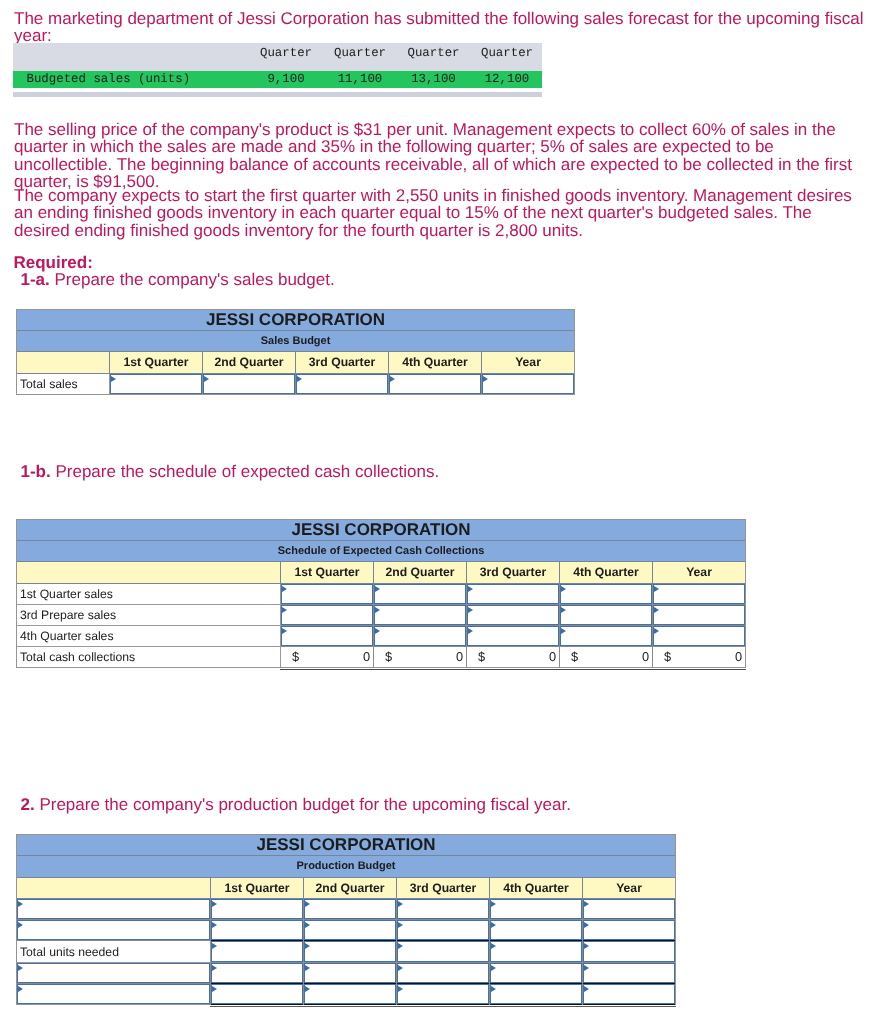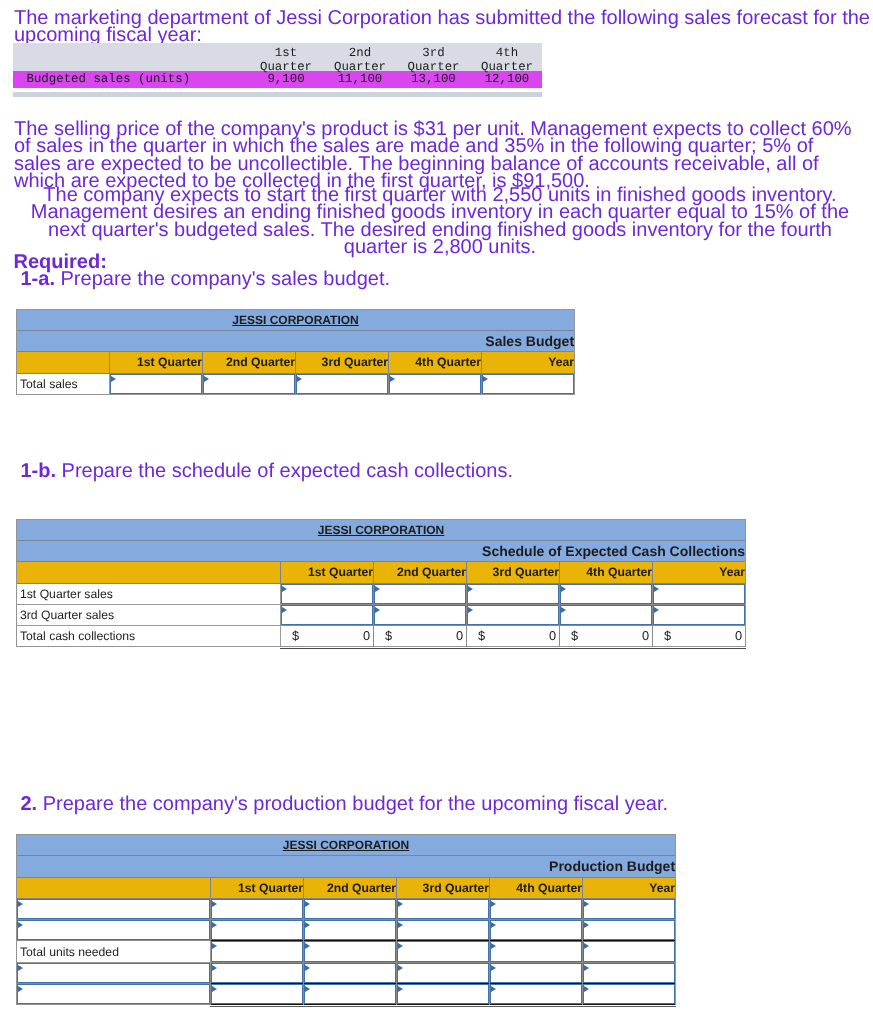--- a/index.html
+++ b/index.html
@@ -1,47 +1,47 @@
 <!DOCTYPE html>
 <html><head>
 <meta charset="utf-8">
 <style>
   html,body{margin:0;padding:0;background:#ffffff;}
   body{width:873px;height:1024px;font-family:"Liberation Sans",sans-serif;color:#222222;
        -webkit-font-smoothing:antialiased;text-rendering:geometricPrecision;}
   .page{position:relative;width:873px;height:1024px;overflow:hidden;}
 
   
-  .para{position:absolute;font-size:20px;line-height:17.4px;color:#6d28d9;}
+  .para{position:absolute;font-size:17px;line-height:17.4px;color:#be185d;}
   .para b{font-weight:bold;margin-left:7px;}
 
   
   .fcwrap{font-family:"Liberation Mono",monospace;font-size:12.4px;color:#1c1c1c;}
   .fchead{background:#d8dbe3;padding-top:2px;height:28px;box-sizing:border-box;}
   .fcrow{height:14px;line-height:16px;white-space:nowrap;}
   .fcrow span{display:inline-block;text-align:center;overflow:hidden;}
   .fcrow .c0{width:236px;text-align:left;padding-left:13.5px;box-sizing:border-box;}
   .fcrow .c1{width:74px;}
   .fcrow .c2{width:74px;}
   .fcrow .c3{width:73px;}
   .fcrow .c4{width:74px;}
-  .fcdata{background:#d946ef;height:17px;line-height:17px;}
+  .fcdata{background:#22c55e;height:17px;line-height:17px;}
   .fcfoot{background:#ccd1dc;height:5px;margin-top:4px;}
 
   
   .ws{position:absolute;border-collapse:collapse;table-layout:fixed;
       border:1px solid #8d93a0;background:#ffffff;outline:1px solid #949494;
       outline-offset:-1px;}
   .ws td{padding:0;font-size:12.6px;color:#1c1c1c;vertical-align:middle;
          border:1px solid #8a8a8a;height:21.2px;box-sizing:border-box;}
-  .ws .title{background:#84aade;font-weight:bold;text-align:center;font-size:12px;
-             border-color:#77859b;text-decoration:underline;}
-  .ws .sub{background:#84aade;font-weight:bold;text-align:right;font-size:14px;
+  .ws .title{background:#84aade;font-weight:bold;text-align:center;font-size:17px;
+             border-color:#77859b;}
+  .ws .sub{background:#84aade;font-weight:bold;text-align:center;font-size:11px;
            border-color:#77859b;}
-  .ws .colhead{background:#eab308;font-weight:bold;text-align:right;font-size:12.2px;
+  .ws .colhead{background:#fef9c3;font-weight:bold;text-align:center;font-size:12.2px;
                border-color:#77859b;}
   .ws .rowlbl{text-align:left;padding-left:3px;background:#ffffff;border-color:#9a9a9a;
               font-size:12.2px;}
 
   
   .cell{position:relative;padding:0 !important;background:#ffffff;border:1px solid #9a9a9a;}
   .ib{position:absolute;left:0;right:0;top:0;bottom:0;
       border:1px solid #4472a8;background:#ffffff;box-sizing:border-box;}
   .ib::before{content:"";position:absolute;left:0px;top:1px;width:0;height:0;
       border-left:5px solid #3a6ba5;border-top:3.5px solid transparent;
@@ -62,36 +62,33 @@
 </style>
 </head>
 <body>
 
 <div class="page">
 
   <div class="para" style="left:14px;top:10px;width:860px;">The marketing department of Jessi Corporation has submitted the following sales forecast for the upcoming fiscal year:</div>
 
   <div class="fcwrap" style="position:absolute;left:13px;top:43px;width:529px;">
     <div class="fchead">
-      <div class="fcrow">
-        <span class="c0"></span><span class="c1">1st</span><span class="c2">2nd</span><span class="c3">3rd</span><span class="c4">4th</span>
-      </div>
       <div class="fcrow">
         <span class="c0"></span><span class="c1">Quarter</span><span class="c2">Quarter</span><span class="c3">Quarter</span><span class="c4">Quarter</span>
       </div>
     </div>
     <div class="fcrow fcdata">
       <span class="c0 lbl">Budgeted sales (units)</span><span class="c1">9,100</span><span class="c2">11,100</span><span class="c3">13,100</span><span class="c4">12,100</span>
     </div>
     <div class="fcfoot"></div>
   </div>
 
   <div class="para" style="left:14px;top:121px;width:848px;">The selling price of the company's product is $31 per unit. Management expects to collect 60% of sales in the quarter in which the sales are made and 35% in the following quarter; 5% of sales are expected to be uncollectible. The beginning balance of accounts receivable, all of which are expected to be collected in the first quarter, is $91,500.</div>
 
-  <div class="para" style="left:14px;top:187px;width:852px;text-align:center;">The company expects to start the first quarter with 2,550 units in finished goods inventory. Management desires an ending finished goods inventory in each quarter equal to 15% of the next quarter's budgeted sales. The desired ending finished goods inventory for the fourth quarter is 2,800 units.</div>
+  <div class="para" style="left:14px;top:187px;width:852px;">The company expects to start the first quarter with 2,550 units in finished goods inventory. Management desires an ending finished goods inventory in each quarter equal to 15% of the next quarter's budgeted sales. The desired ending finished goods inventory for the fourth quarter is 2,800 units.</div>
 
   <div class="para" style="left:13.5px;top:254px;font-weight:bold;text-align:center;">Required:</div>
   <div class="para" style="left:13.5px;top:271px;"><b>1-a.</b><span> Prepare the company's sales budget.</span></div>
 
   <table class="ws" id="t1" style="left:16px;top:309px;width:558px;">
     <colgroup>
         <col style="width:93px">
         <col style="width:93px">
         <col style="width:93px">
         <col style="width:93px">
@@ -194,21 +191,49 @@
               <span class="v"></span>
             </span>
           </td>
           <td class="cell">
             <span class="ib">
               <span class="v"></span>
             </span>
           </td>
         </tr>
         <tr>
-          <td class="rowlbl">3rd Quarter sales</td>
+          <td class="rowlbl">3rd Prepare sales</td>
+          <td class="cell">
+            <span class="ib">
+              <span class="v"></span>
+            </span>
+          </td>
+          <td class="cell">
+            <span class="ib">
+              <span class="v"></span>
+            </span>
+          </td>
+          <td class="cell">
+            <span class="ib">
+              <span class="v"></span>
+            </span>
+          </td>
+          <td class="cell">
+            <span class="ib">
+              <span class="v"></span>
+            </span>
+          </td>
+          <td class="cell">
+            <span class="ib">
+              <span class="v"></span>
+            </span>
+          </td>
+        </tr>
+        <tr>
+          <td class="rowlbl">4th Quarter sales</td>
           <td class="cell">
             <span class="ib">
               <span class="v"></span>
             </span>
           </td>
           <td class="cell">
             <span class="ib">
               <span class="v"></span>
             </span>
           </td>

